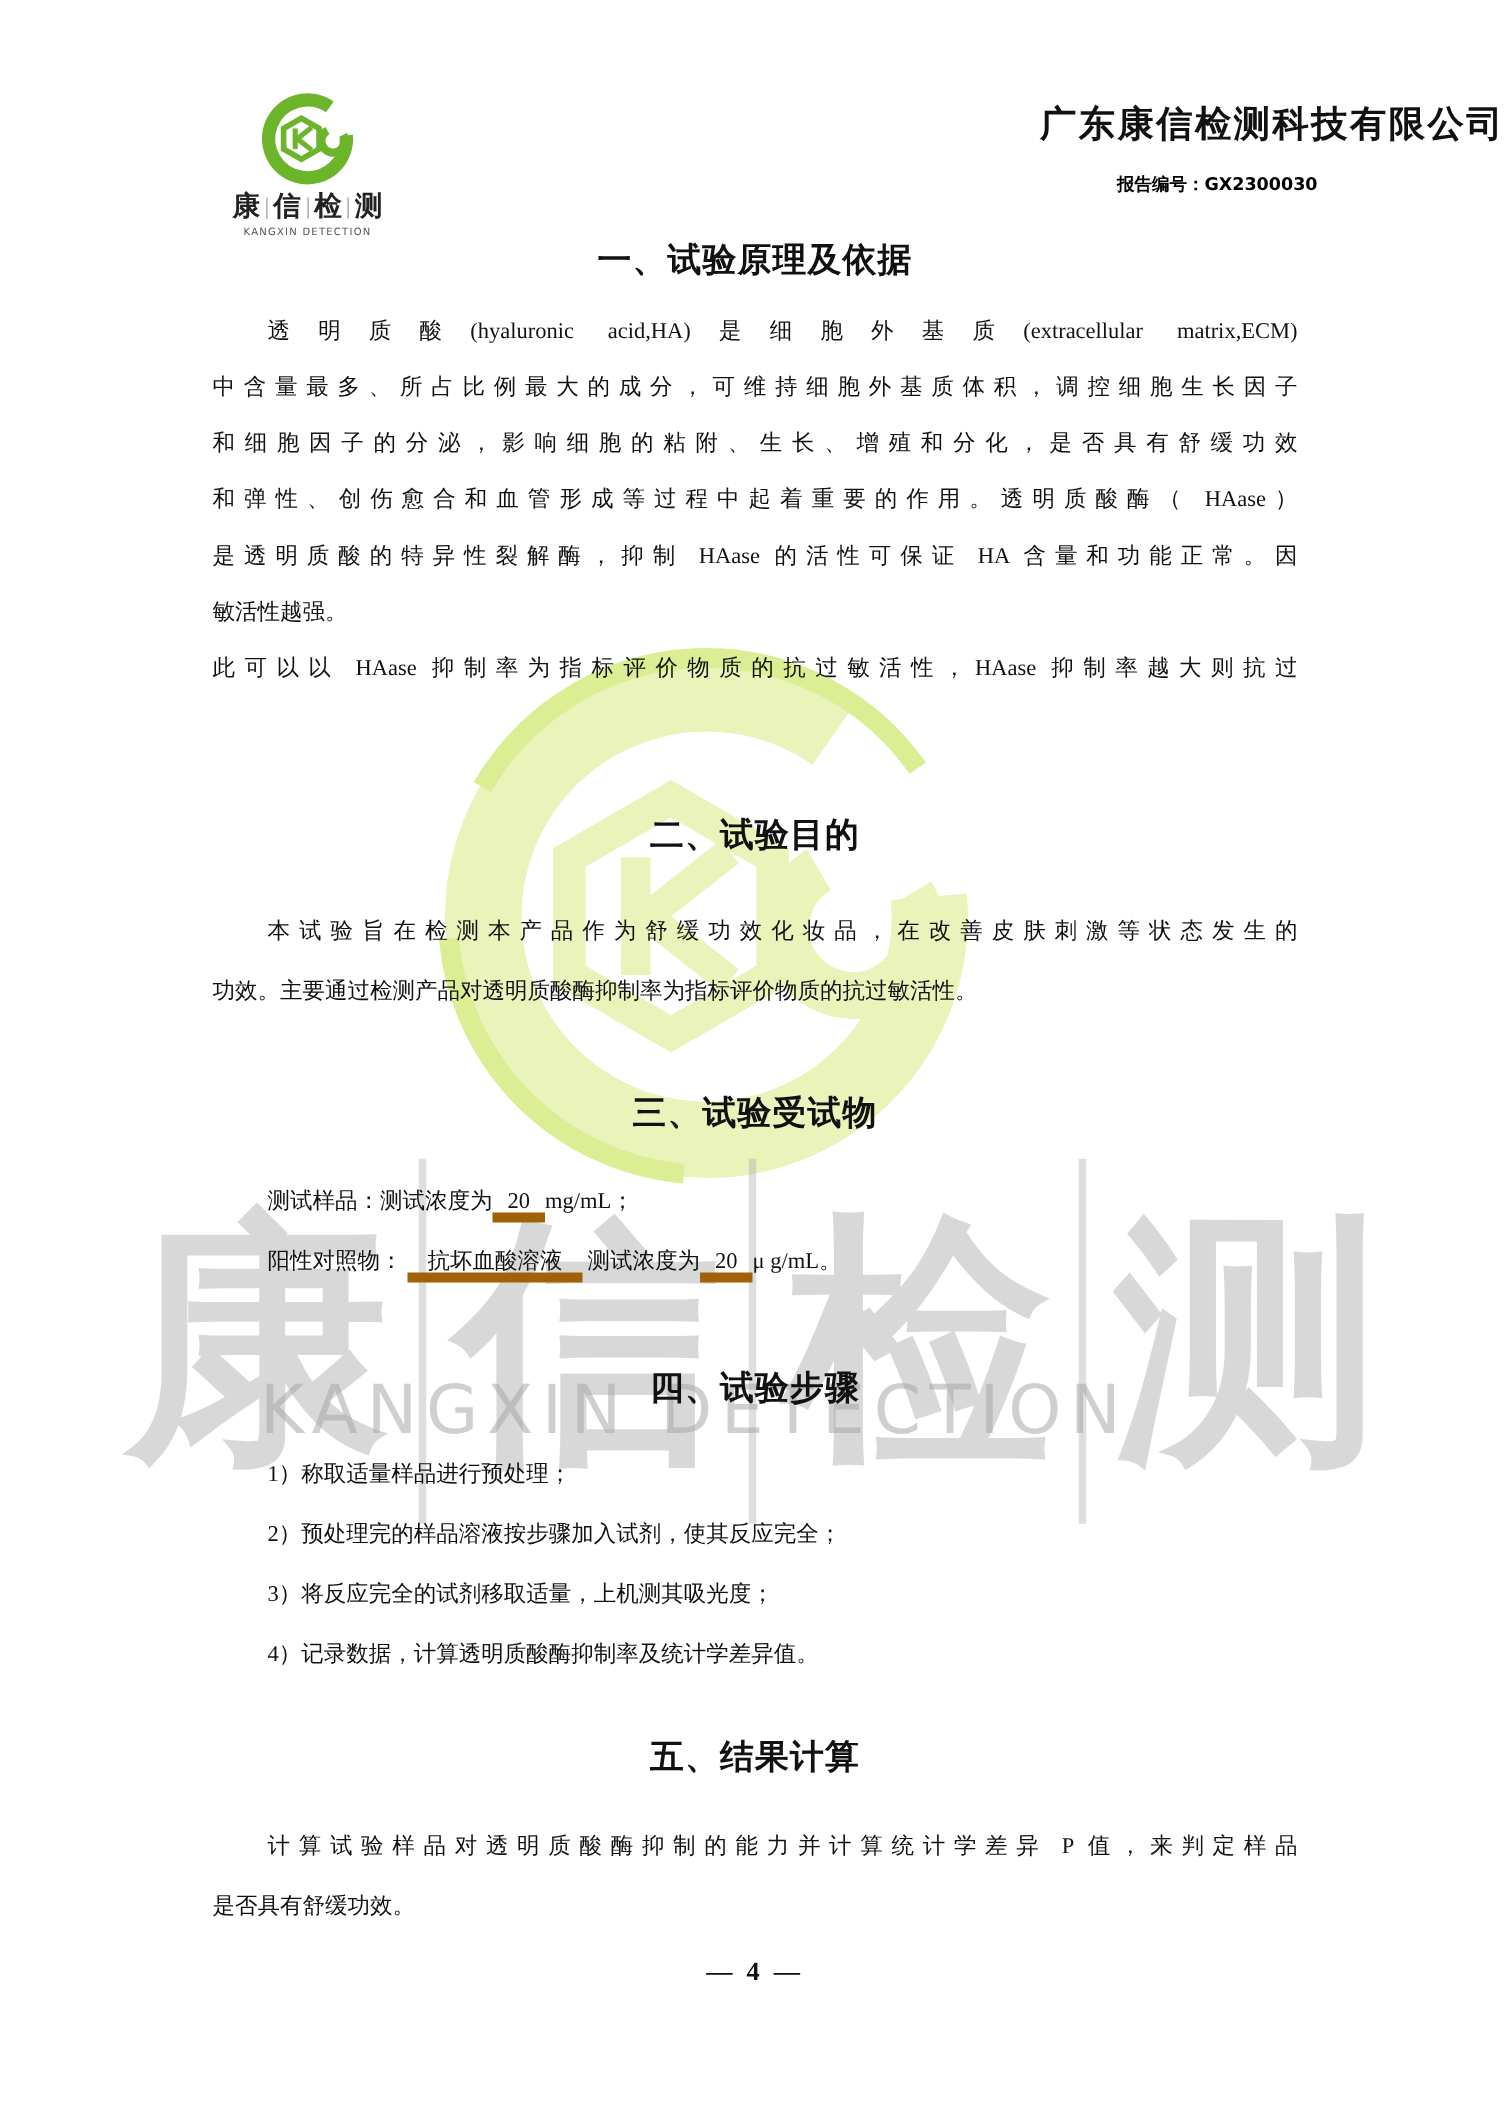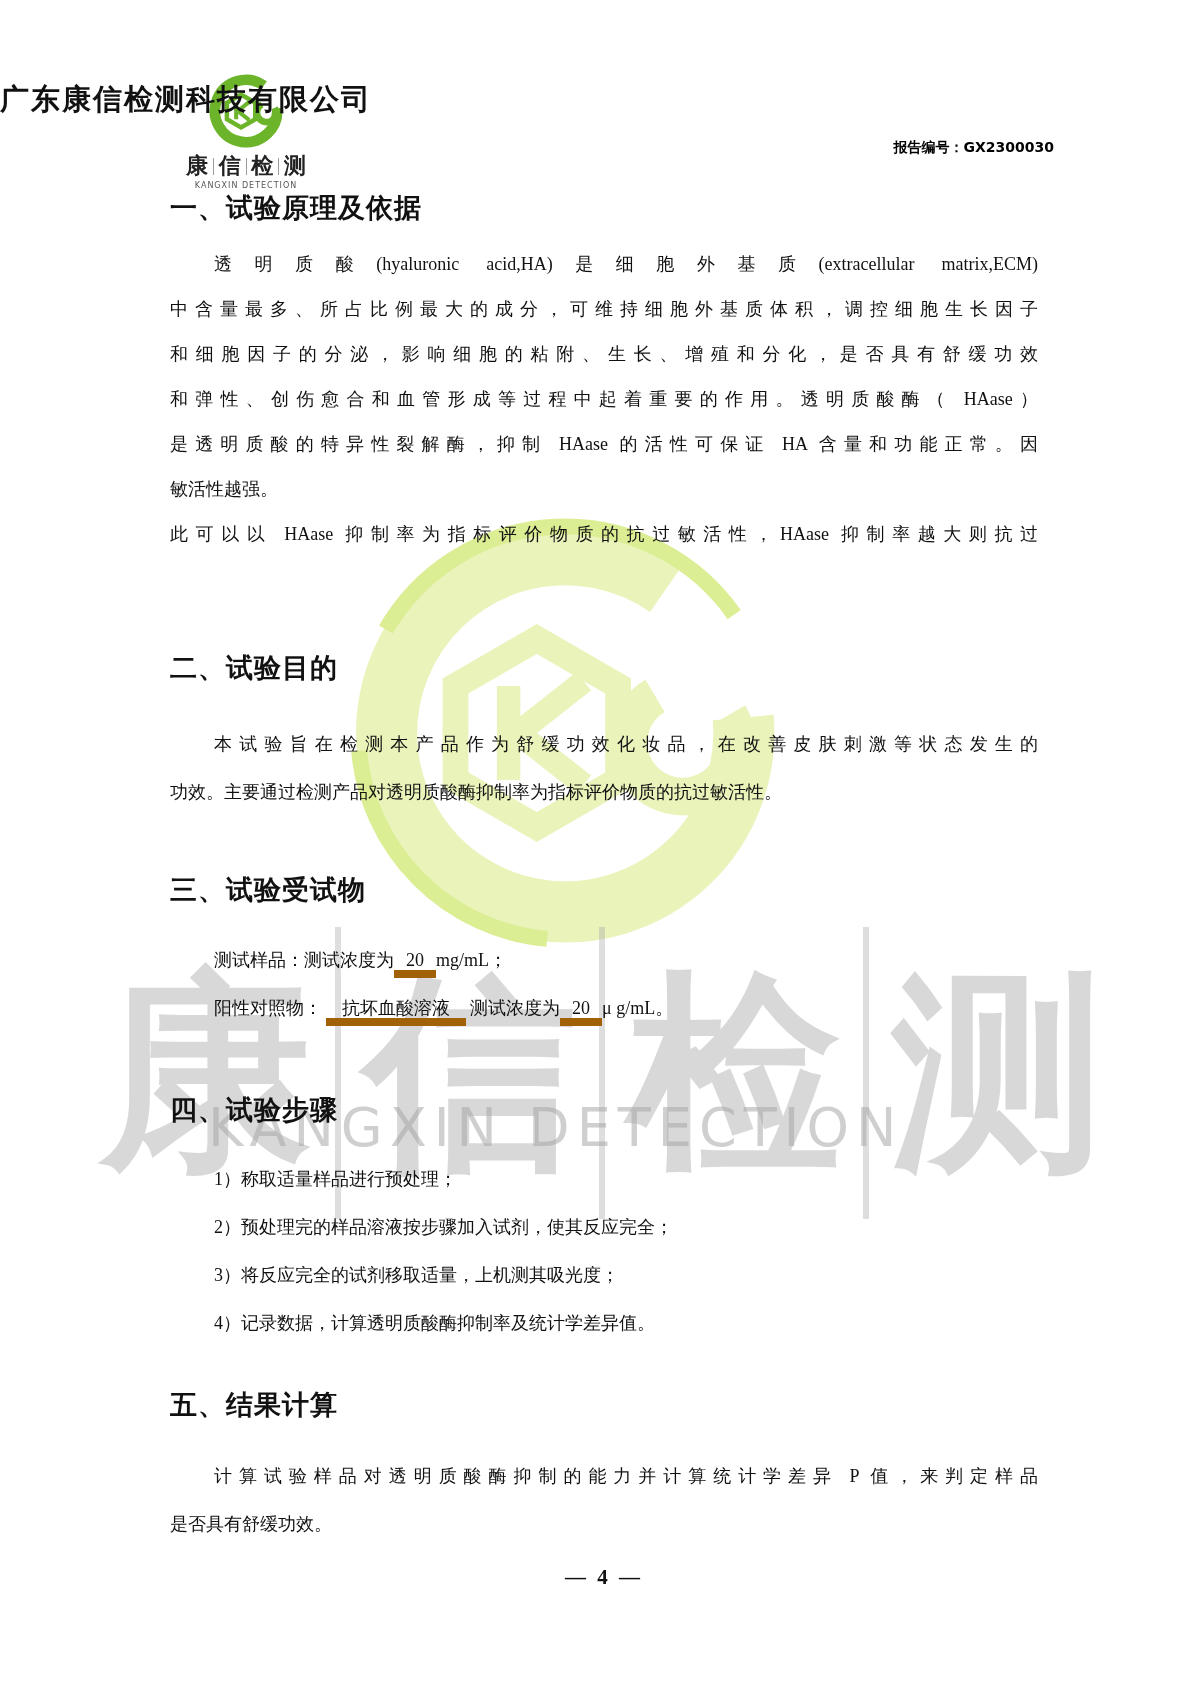--- a/index.html
+++ b/index.html
@@ -31,32 +31,32 @@
     display:flex; justify-content:center; align-items:center; gap:5px; margin-top:2px;
     font-family:"DejaVu Sans","Liberation Sans",sans-serif; font-weight:bold;
     font-size:22px; color:#222; line-height:1.1;
   }
   .logo-sep { width:1px; height:17px; background:#9a9a9a; }
   .logo-en {
     margin-top:3px; font-family:"DejaVu Sans","Liberation Sans",sans-serif;
     font-size:8px; letter-spacing:1px; color:#555; white-space:nowrap;
   }
   .company {
-    position:absolute; left:0; top:80px; width:100%; text-align:left; z-index:2;
+    position:absolute; left:0; top:80px; width:100%; text-align:right; z-index:2;
     font-size:29px; font-weight:bold; letter-spacing:2px;
   }
   .report-no {
     position:absolute; top:139px; right:150px; z-index:2;
     font-family:"DejaVu Sans","Liberation Sans",sans-serif;
     font-size:14px; font-weight:bold; color:#000;
   }
 
   
   .content { position:absolute; left:170px; top:0; width:868px; z-index:2; }
-  .sec { font-size:27px; font-weight:bold; line-height:36px; height:36px; letter-spacing:1px; }
+  .sec { font-size:27px; font-weight:bold; line-height:36px; height:36px; letter-spacing:1px;text-align:center; }
   .line { font-size:18px; line-height:45px; height:45px; white-space:normal; }
   .l48  { line-height:48px; height:48px; }
   .just { text-align:justify; text-align-last:justify; }
   .indent { padding-left:44px; }
   .firstindent { text-indent:44px; }
   .u { border-bottom:8px solid #a16207; }
   .u-val { padding:0 12px; }
   .u-name { padding:0 16px; margin:0 4px; }
   .pagenum { text-align:center; font-size:21px; letter-spacing:3px; font-weight:bold; }
 </style>

